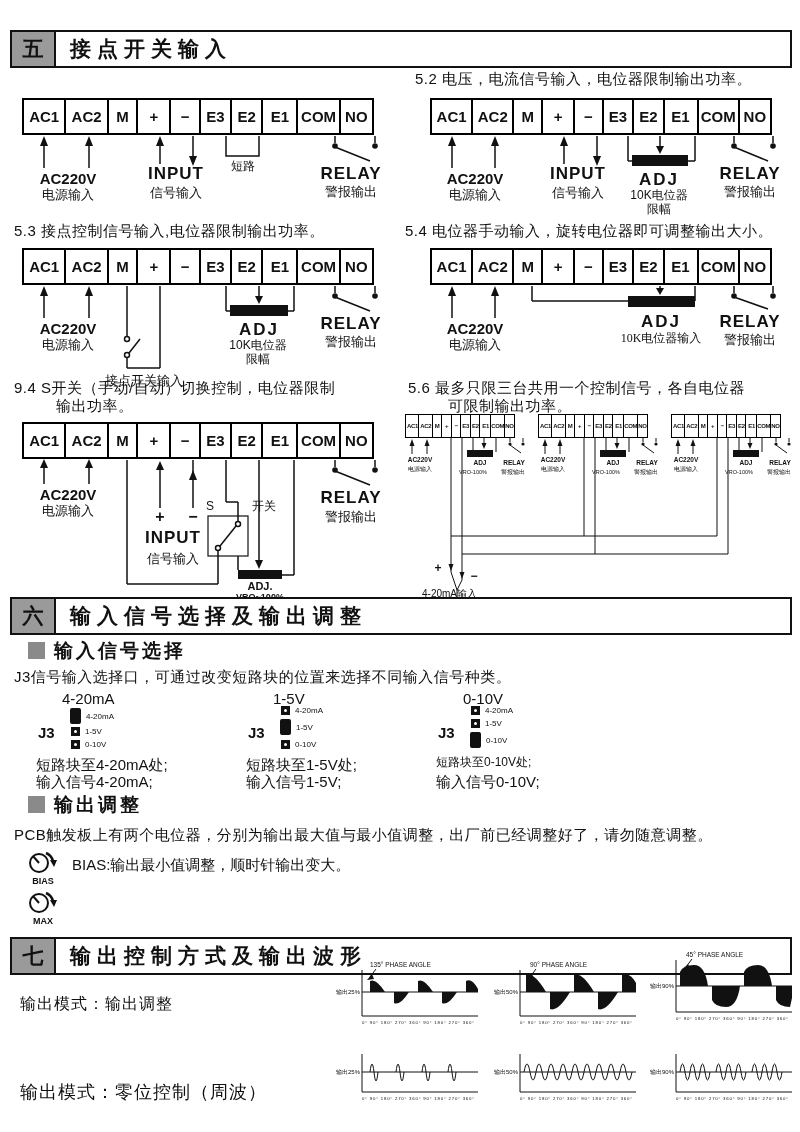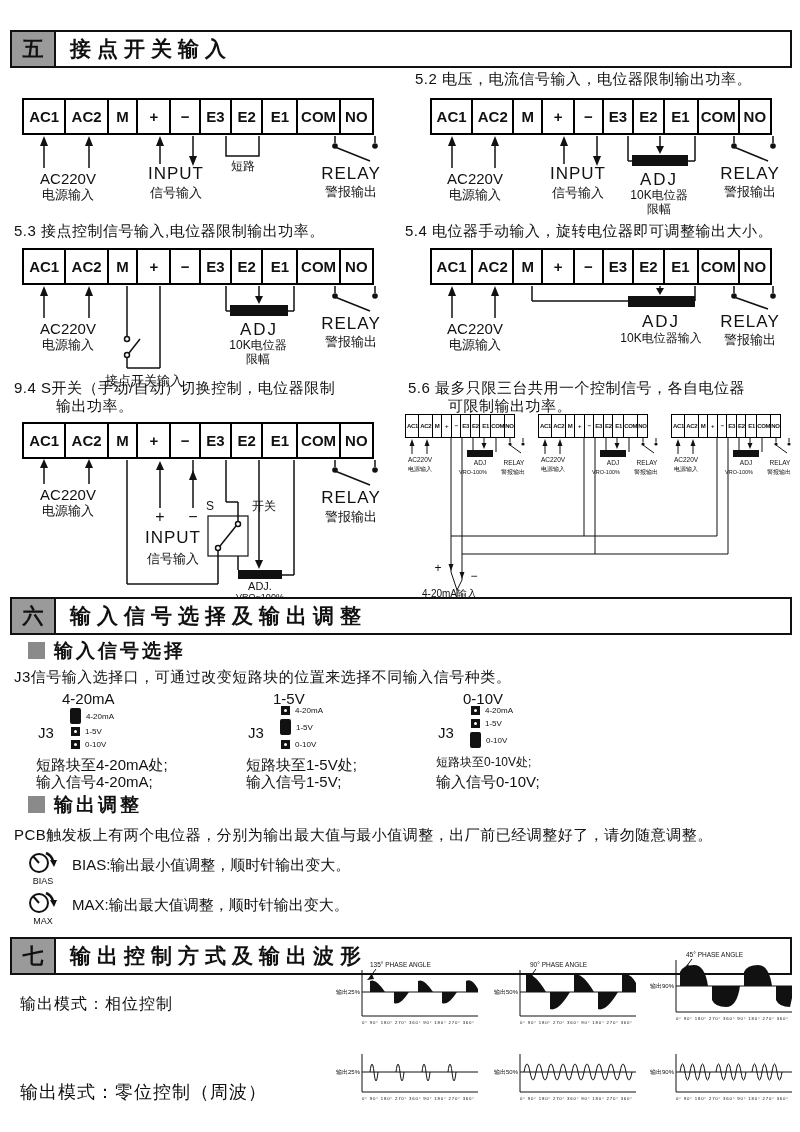--- a/index.html
+++ b/index.html
@@ -24,21 +24,21 @@
   .strip .tcell:nth-child(7){width:9%}.strip .tcell:nth-child(8){width:10%}
   .strip .tcell:nth-child(9){width:12%}.strip .tcell:nth-child(10){width:9.5%}
   .strip.mini{height:24px;}
   .strip.mini .tcell{border-width:1.5px;margin-left:-1.5px;font-size:6px;letter-spacing:-0.3px;}
   .strip.mini .tcell:first-child{margin-left:0;}
   .diagram{position:absolute;}
   .diagram svg{position:absolute;left:0;top:0;}
   .lab{position:absolute;white-space:nowrap;line-height:1.15;}
   .cap{position:absolute;font-size:15px;letter-spacing:0.5px;white-space:nowrap;}
   .ctr{text-align:center;}
-  .bold{font-weight:normal;}
+  .bold{font-weight:bold;}
   
   .jrow{position:absolute;display:flex;align-items:center;}
   .pin{width:9px;height:9px;background:#111;position:relative;flex:0 0 auto;}
   .pin::after{content:'';position:absolute;left:3px;top:3px;width:3px;height:3px;
       background:#fff;border-radius:50%;}
   .capblk{width:11px;height:16px;background:#111;border-radius:2px;flex:0 0 auto;}
   .jlbl{font-size:8px;margin-left:5px;}
   .sqmark{display:inline-block;width:17px;height:17px;background:#8a8a8a;margin-right:9px;
       vertical-align:-2px;}
   .subhead{position:absolute;font-size:19px;font-weight:bold;letter-spacing:3px;}
@@ -230,21 +230,21 @@
         <span class="tcell">−</span>
         <span class="tcell">E3</span>
         <span class="tcell">E2</span>
         <span class="tcell">E1</span>
         <span class="tcell">COM</span>
         <span class="tcell">NO</span>
       </div>
     <div class="lab ctr bold" style="left:0;top:72px;width:90px;font-size:15px;">AC220V</div>
     <div class="lab ctr" style="left:0;top:90px;width:90px;font-size:13px;">电源输入</div>
     <div class="lab ctr bold" style="left:196px;top:64px;width:70px;font-size:17px;letter-spacing:2px;">ADJ</div>
-    <div class="lab ctr" style="left:172px;top:84px;width:118px;font-size:12px;">10K电位器输入</div>
+    <div class="lab ctr" style="left:172px;top:84px;width:118px;font-size:12px;font-family:Liberation Serif, serif;">10K电位器输入</div>
     <div class="lab ctr bold" style="left:274px;top:64px;width:92px;font-size:17px;letter-spacing:1px;">RELAY</div>
     <div class="lab ctr" style="left:274px;top:85px;width:92px;font-size:13px;">警报输出</div>
   </div>
 
   <div class="cap" style="left:14px;top:379px;">9.4 S开关（手动/自动）切换控制，电位器限制</div>
   <div class="cap" style="left:56px;top:397px;">输出功率。</div>
   <div class="diagram" style="left:22px;top:422px;width:370px;height:212px;">
     <svg width="370" height="212">
       <g stroke="#111" stroke-width="1.5" fill="none">
         <line x1="22" y1="44" x2="22" y2="62"></line>
@@ -514,28 +514,27 @@
   <div class="lab ctr bold" style="left:22px;top:876px;width:42px;font-size:9px;">BIAS</div>
   <div class="lab" style="left:72px;top:856px;font-size:15px;">BIAS:输出最小值调整，顺时针输出变大。</div>
 
   <svg style="position:absolute;left:26px;top:886px;" width="36" height="30">
     <circle cx="13" cy="17" r="9" stroke="#111" stroke-width="2" fill="none"></circle>
     <line x1="13" y1="17" x2="7" y2="10" stroke="#111" stroke-width="2"></line>
     <path d="M20,7 A 12 12 0 0 1 27,15" stroke="#111" stroke-width="2.5" fill="none"></path>
     <path d="M24,14 L31,14 L28,21 Z" fill="#111"></path>
   </svg>
   <div class="lab ctr bold" style="left:22px;top:916px;width:42px;font-size:9px;">MAX</div>
-  <div class="lab" style="left:72px;top:896px;font-size:15px;">MAX:输出最大值调整，顺时针输出变大。</div>
 
   <div class="sec" style="top:937px;">
     <div class="num">七</div>
     <div class="ttl">输出控制方式及输出波形</div>
   </div>
 
-  <div class="lab" style="left:20px;top:995px;font-size:16px;letter-spacing:1px;">输出模式：相位控制</div>
+  <div class="lab" style="left:20px;top:995px;font-size:16px;letter-spacing:1px;">输出模式：输出调整</div>
 
   <svg style="position:absolute;left:336px;top:958px;" width="150" height="70">
     <text x="34" y="9" font-size="6.5" fill="#111">135° PHASE ANGLE</text>
     <line x1="40" y1="11" x2="34" y2="19" stroke="#111" stroke-width="1"></line>
       <path d="M36,16 L31,22 L38,21 Z" fill="#111"></path>
     <g stroke="#111" stroke-width="1" fill="none">
       <line x1="26" y1="12" x2="26" y2="58"></line>
         <line x1="26" y1="58" x2="142" y2="58"></line>
         <line x1="26" y1="34" x2="142" y2="34"></line>
     </g>

